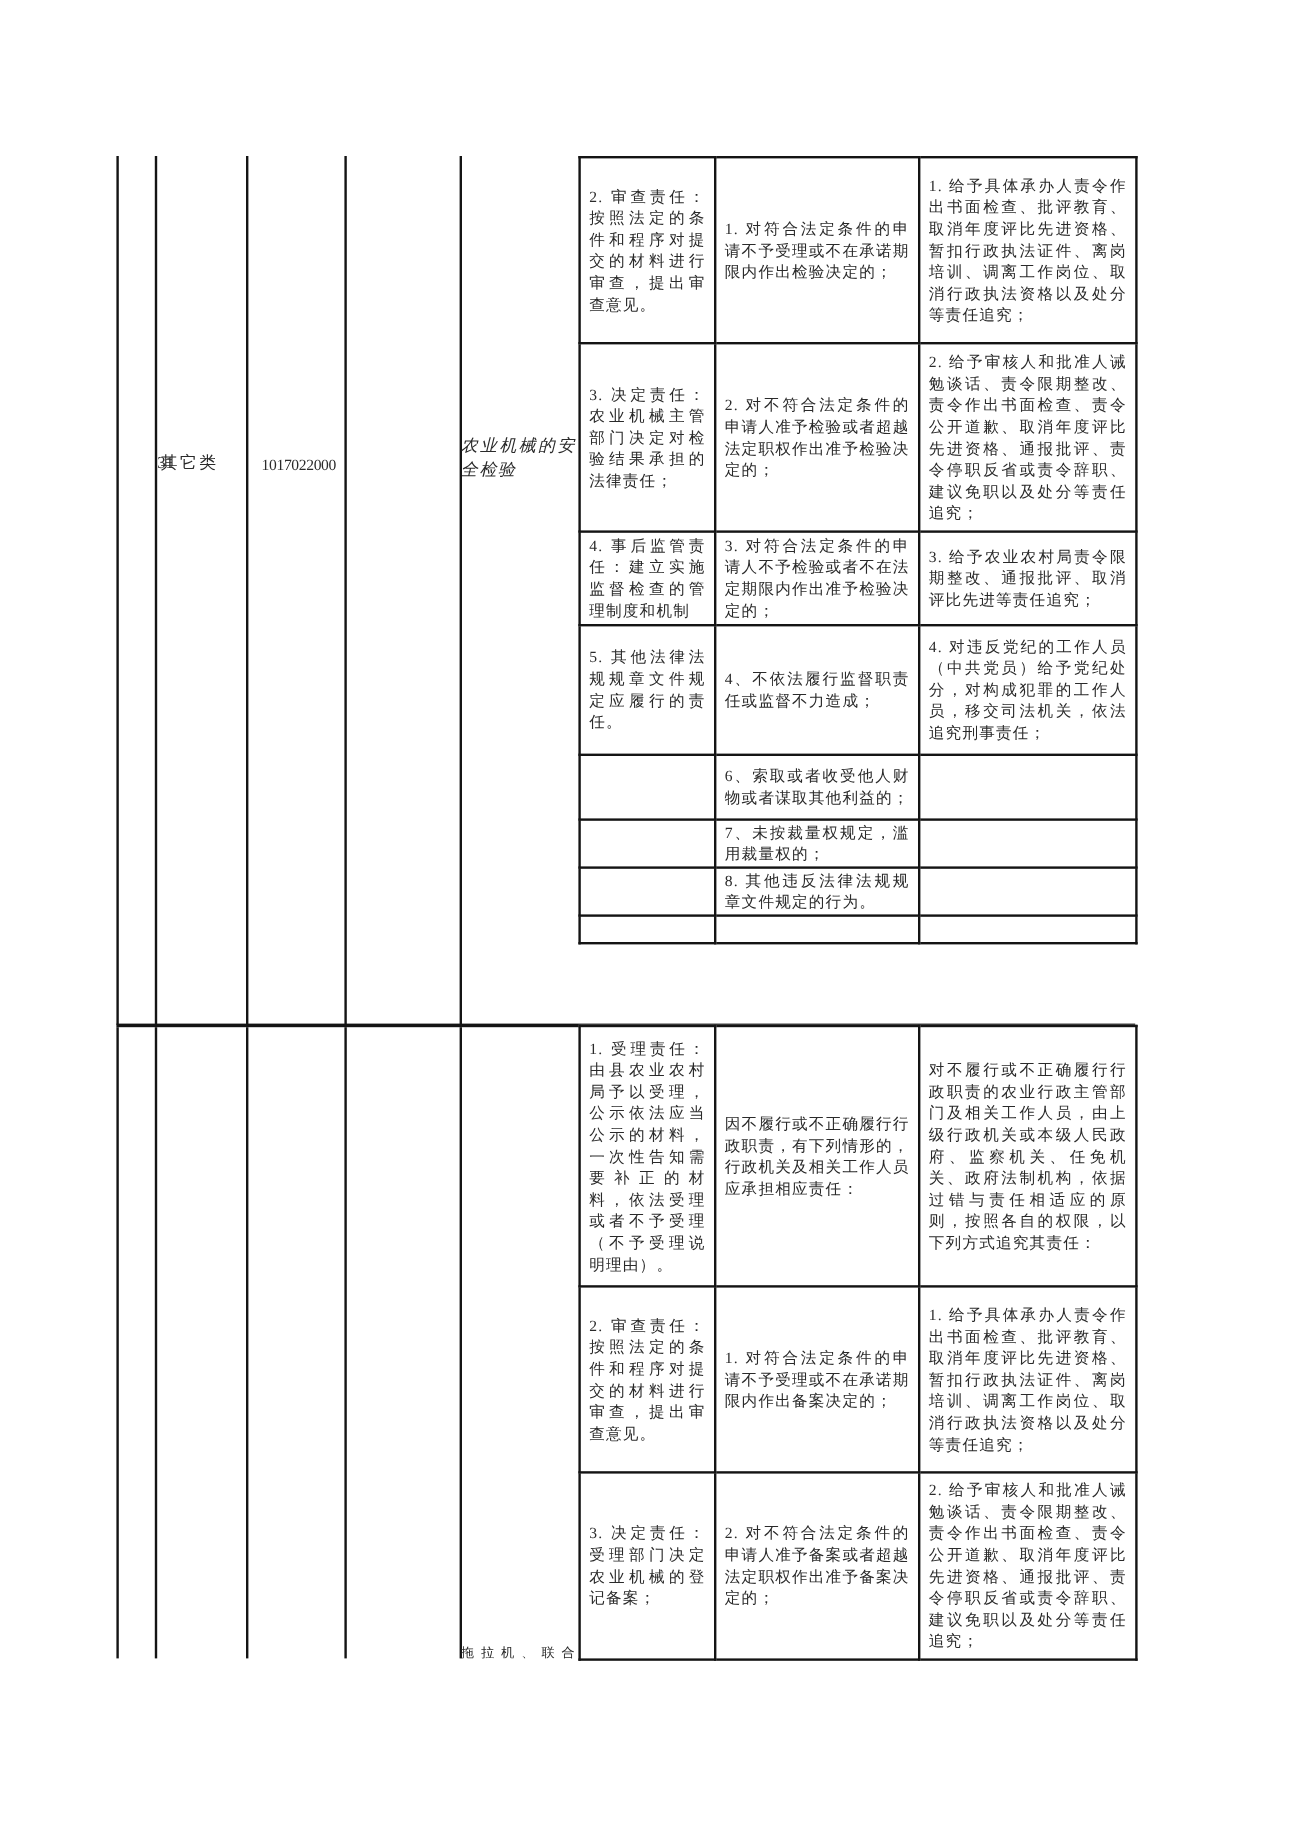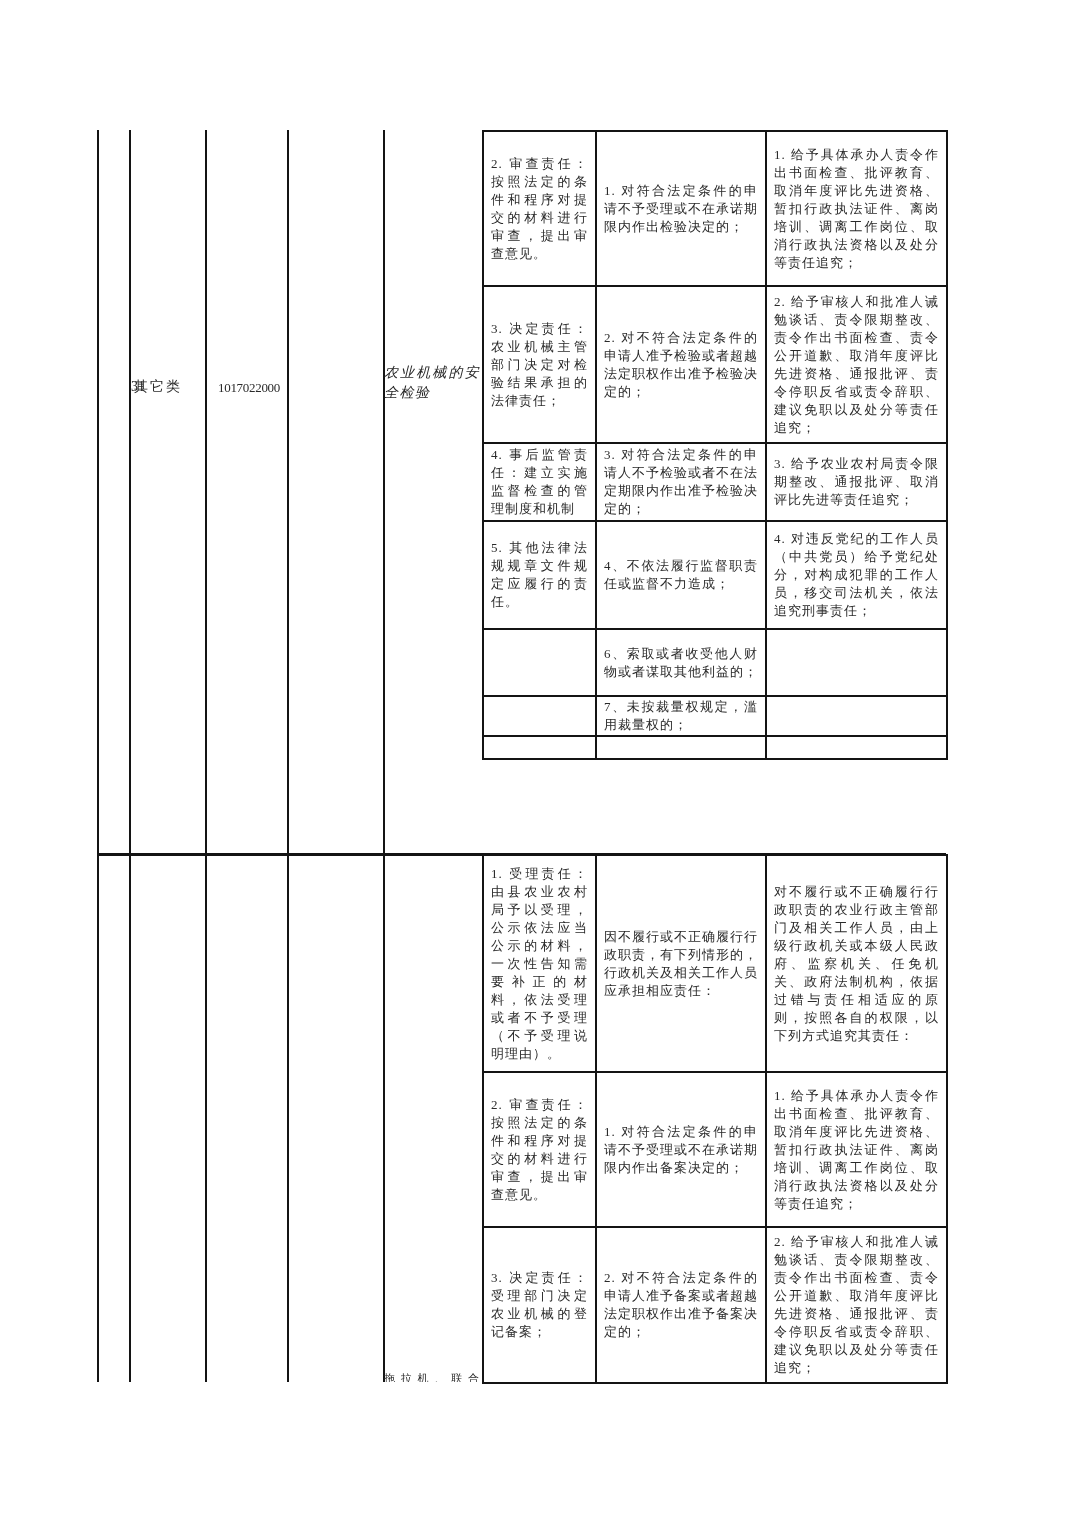--- a/index.html
+++ b/index.html
@@ -79,28 +79,33 @@
     <tr style="height:78px">
       <td>4. 事后监管责任：建立实施监督检查的管理制度和机制</td>
       <td>3. 对符合法定条件的申请人不予检验或者不在法定期限内作出准予检验决定的；</td>
       <td>3. 给予农业农村局责令限期整改、通报批评、取消评比先进等责任追究；</td>
     </tr>
     <tr style="height:108px">
       <td>5. 其他法律法规规章文件规定应履行的责任。</td>
       <td>4、不依法履行监督职责任或监督不力造成；</td>
       <td>4. 对违反党纪的工作人员（中共党员）给予党纪处分，对构成犯罪的工作人员，移交司法机关，依法追究刑事责任；</td>
     </tr>
-    <tr style="height:67px">
+    <tr style="height:54px">
       <td></td>
       <td>6、索取或者收受他人财物或者谋取其他利益的；</td>
       <td></td>
     </tr>
     <tr style="height:40px">
       <td></td>
       <td>7、未按裁量权规定，滥用裁量权的；</td>
+      <td></td>
+    </tr>
+    <tr style="height:39px">
+      <td></td>
+      <td>8. 其他违反法律法规规章文件规定的行为。</td>
       <td></td>
     </tr>
     <tr style="height:23px">
       <td></td>
       <td></td>
       <td></td>
     </tr>
   </tbody>
     </table>
 

